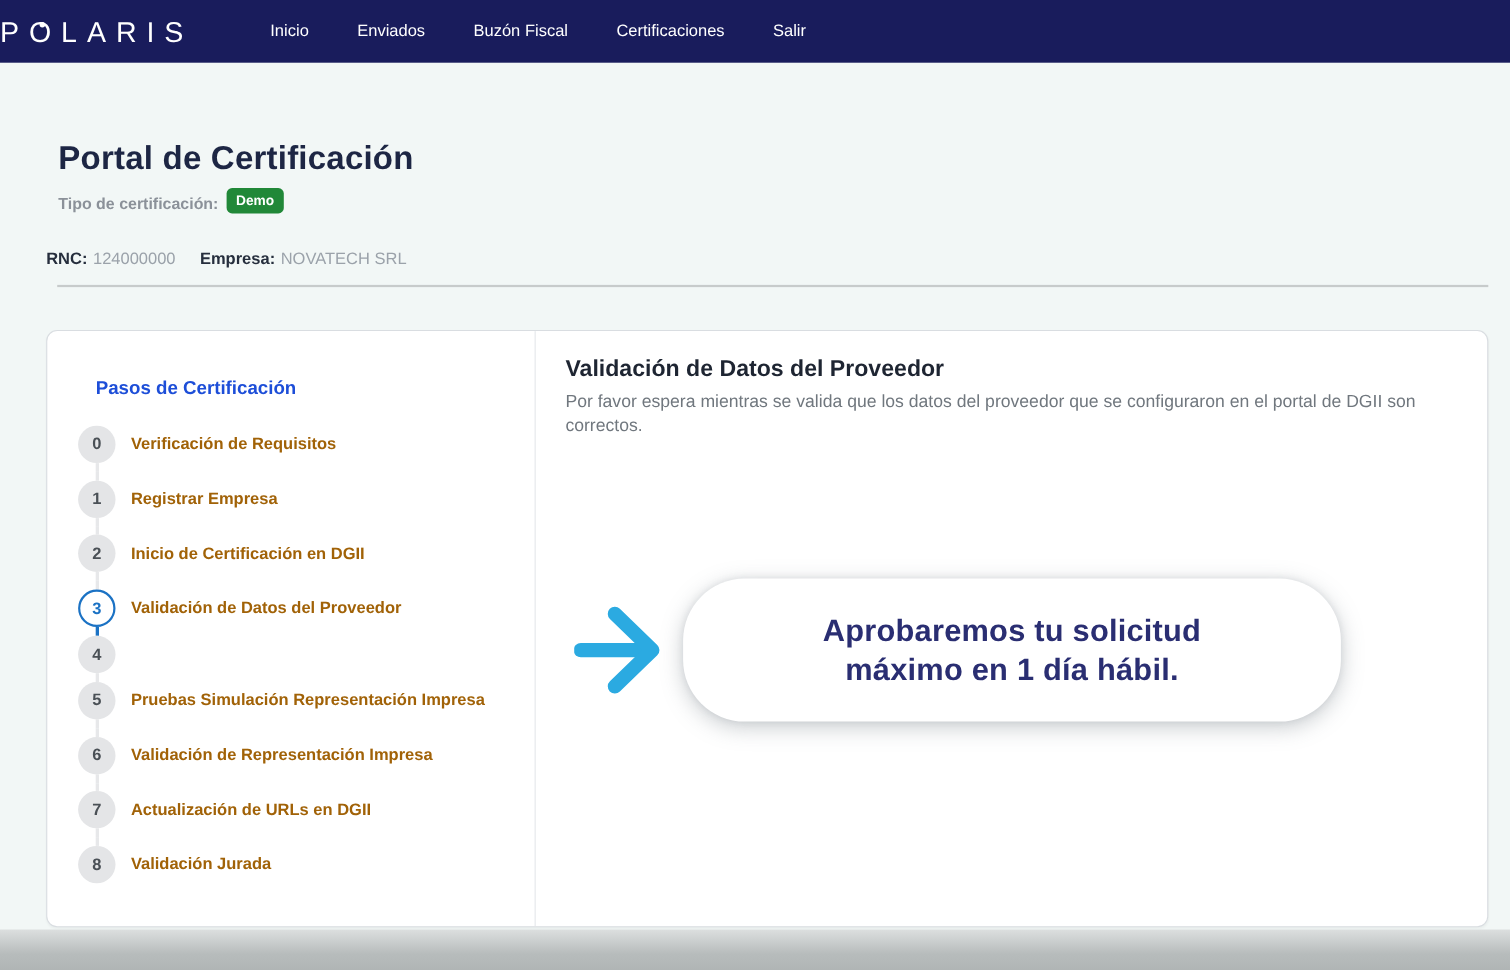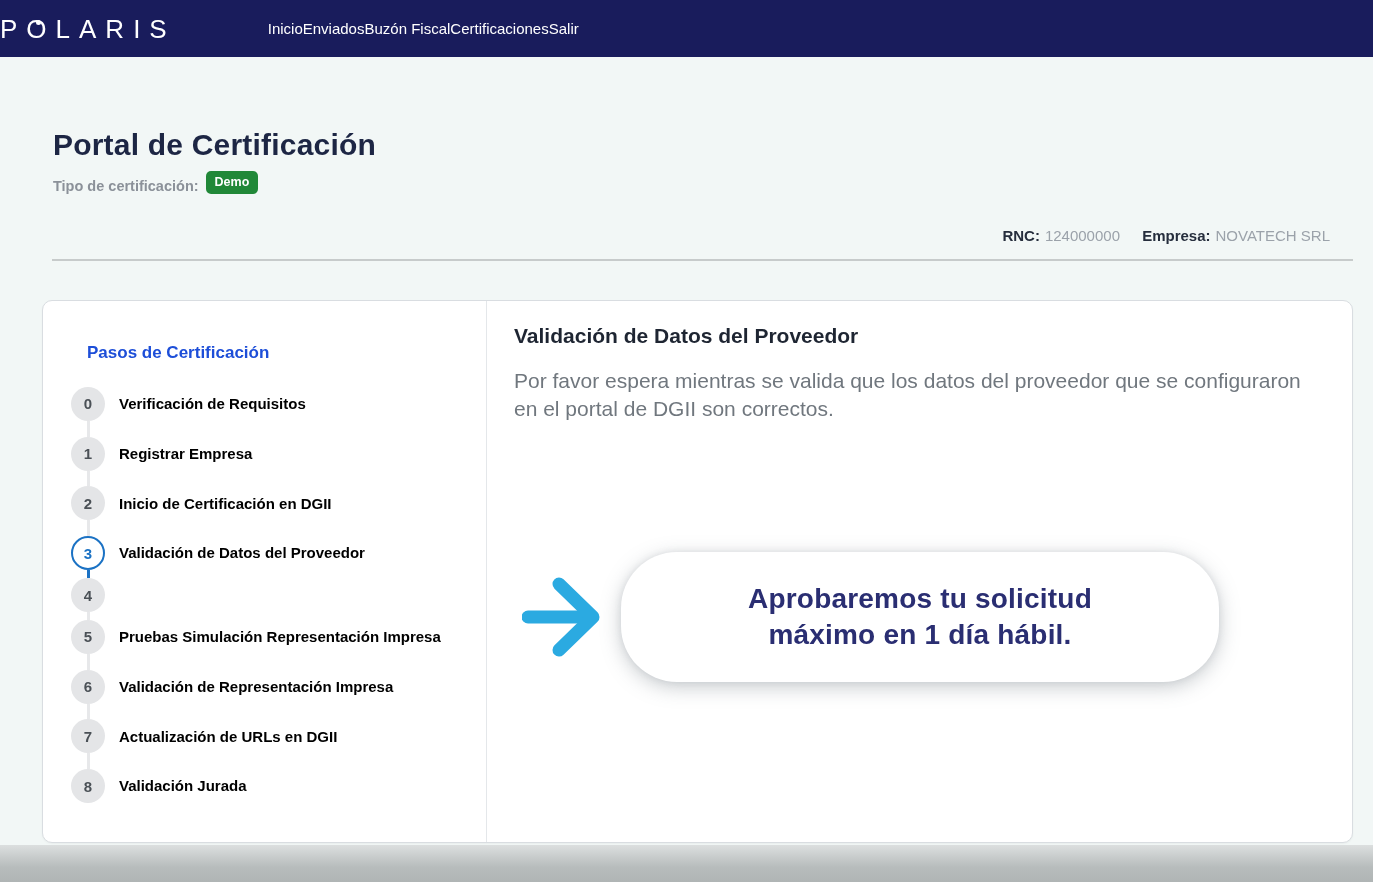--- a/index.html
+++ b/index.html
@@ -19,30 +19,30 @@
   }
   
   nav{
     height:57px;background:var(--navbar-bg);
     display:flex;align-items:center;
   }
   .brand{position:relative;color:#fff;font-size:26px;font-weight:300;
     letter-spacing:9px;line-height:1;cursor:pointer;user-select:none;}
   .logo-dot{position:absolute;left:36px;top:4px;width:5px;height:5px;
     border-radius:50%;background:#fff;}
-  .nav-menu{list-style:none;display:flex;margin:0 0 0 92px;padding:0;}
+  .nav-menu{list-style:none;display:flex;gap:44px;margin:0 0 0 70px;padding:0;}
   .nav-menu li{color:#fff;font-size:15px;cursor:pointer;white-space:nowrap;}
   
   main{padding:0 20px 0 42px;}
   h1{margin:71px 0 0 11px;font-size:30px;font-weight:700;color:#1d2644;letter-spacing:.2px;}
   .cert-type-row{margin:9px 0 0 11px;display:flex;align-items:flex-end;}
   .cert-label{font-size:14.5px;font-weight:700;color:#8b9199;}
   .badge{display:inline-block;background:var(--badge-green);color:#fff;
     font-size:12.5px;font-weight:700;padding:4px 9px 5px;border-radius:5px;margin-left:7px;}
-  .company-row{text-align:right;margin-top:33px;padding-right:23px;font-size:15px;}
+  .company-row{margin-top:33px;padding-right:23px;font-size:15px;}
   .info-label{font-weight:700;color:#262e3d;}
   .info-value{color:#9ba2aa;margin-left:5px;margin-right:18px;}
   .info-value:last-child{margin-right:0;}
   .rule{margin:15px 0 0 10px;border:none;border-top:2px solid #c7cbcb;}
   
   .card{
     margin-top:39px;height:543px;display:flex;background:#fff;
     border:1px solid #d9dde1;border-radius:10px;
     box-shadow:0 1px 2px rgba(0,0,0,.04);
   }
@@ -57,26 +57,26 @@
   .circle-col::before{top:0;height:calc(50% - 17px);}
   .circle-col::after{bottom:0;height:calc(50% - 17px);}
   .step:first-child .circle-col::before{display:none;}
   .step:last-child .circle-col::after{display:none;}
   .step.active .circle-col::after{background:var(--active-blue);}
   .step.after-active .circle-col::before{background:var(--active-blue);}
   .circle{width:34px;height:34px;border-radius:50%;background:#e4e5e7;
     color:#4a5056;font-size:15px;font-weight:700;z-index:1;
     display:flex;align-items:center;justify-content:center;}
   .step.active .circle{background:#fff;border:2px solid var(--active-blue);color:var(--active-blue);}
-  .step .label{padding:14px 0;font-size:15px;font-weight:700;color:#000000;
+  .step .label{padding:14px 0;font-size:15px;font-weight:700;color:#a16207;
     line-height:1.45;display:flex;align-items:center;text-align:center;}
   
   .content-panel{flex:1;border-left:1px solid #e4e7ea;padding:23px 28px 0 27px;}
   .content-panel h2{margin:0;font-size:21px;font-weight:700;color:#1e2532;}
-  .content-panel p{margin:19px 0 0;font-size:21px;color:#70777e;line-height:1.35;max-width:805px;}
+  .content-panel p{margin:7px 0 0;font-size:16px;color:#70777e;line-height:1.35;max-width:805px;}
   .callout{margin-top:128px;display:flex;align-items:center;}
   .arrow-icon{margin-left:8px;color:var(--arrow-blue);flex:none;display:flex;}
   .pill{
     margin-left:13px;width:598px;height:130px;border-radius:56px;background:#fff;
     box-shadow:0 5px 20px rgba(110,120,130,.38), 0 0 6px rgba(120,130,140,.15);
     display:flex;flex-direction:column;align-items:center;justify-content:center;
   }
   .pill .line{font-size:28px;font-weight:700;color:var(--callout-text);
     line-height:1.27;text-align:center;letter-spacing:.2px;}
   

